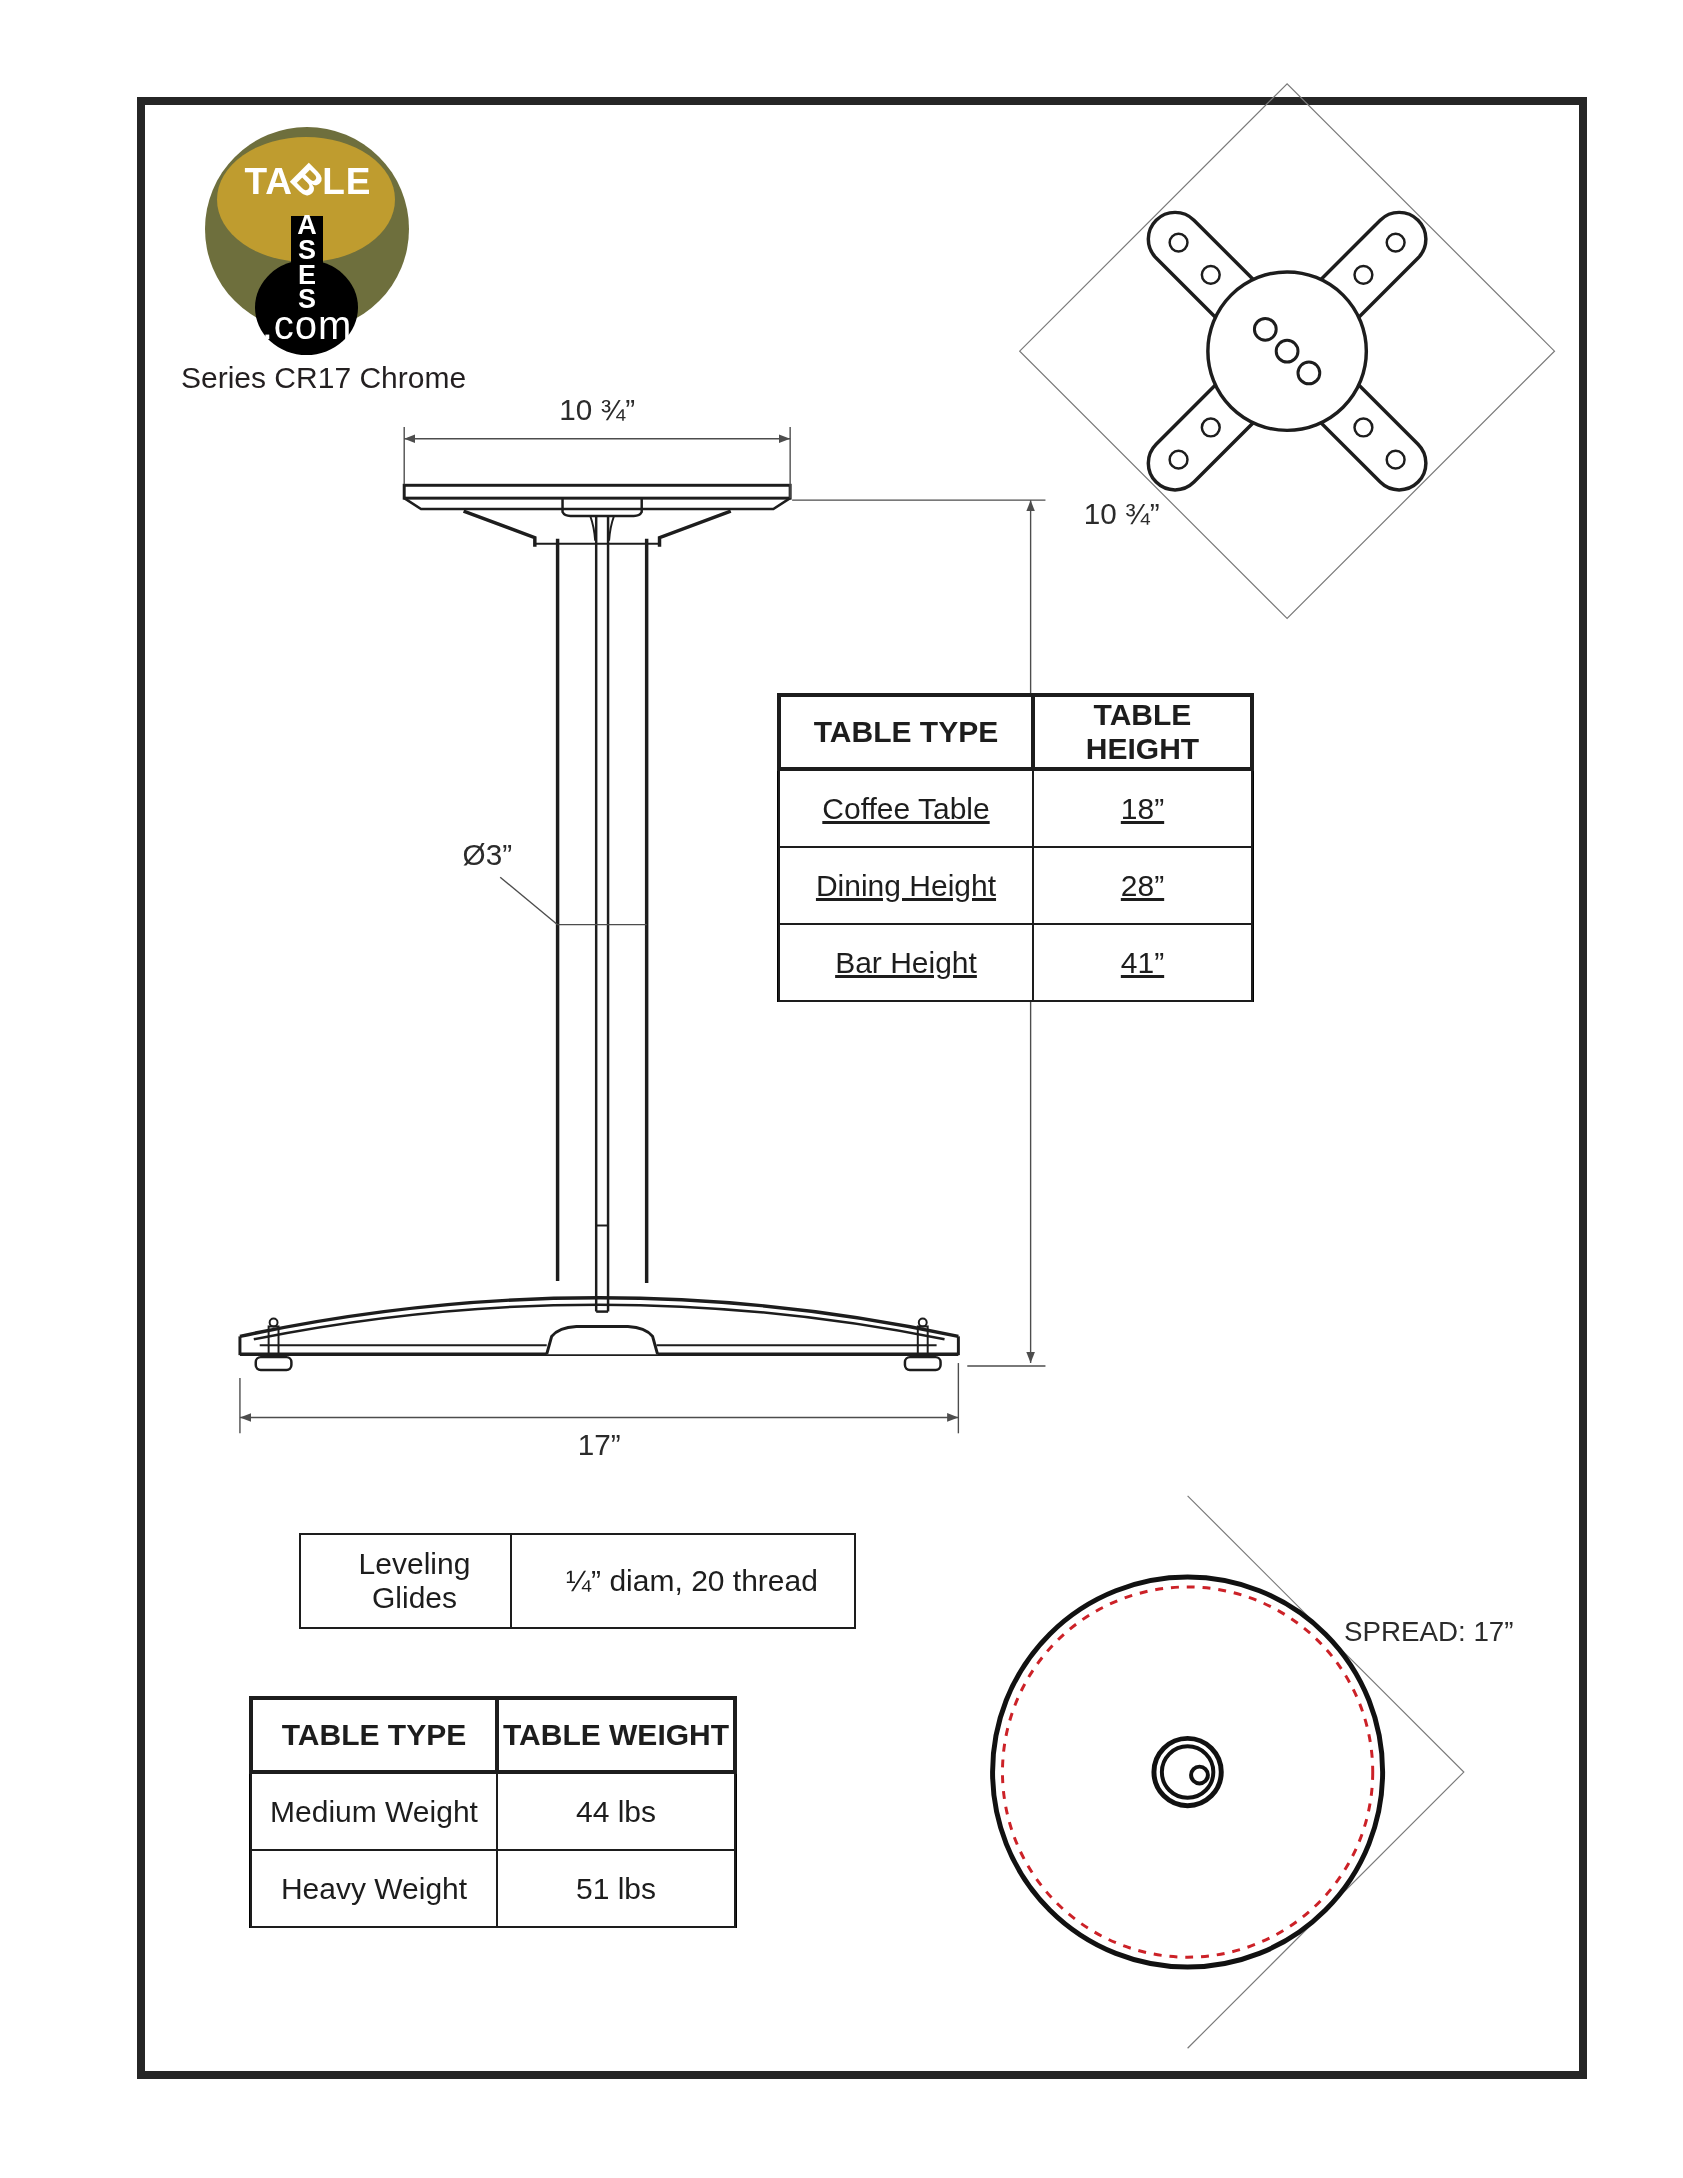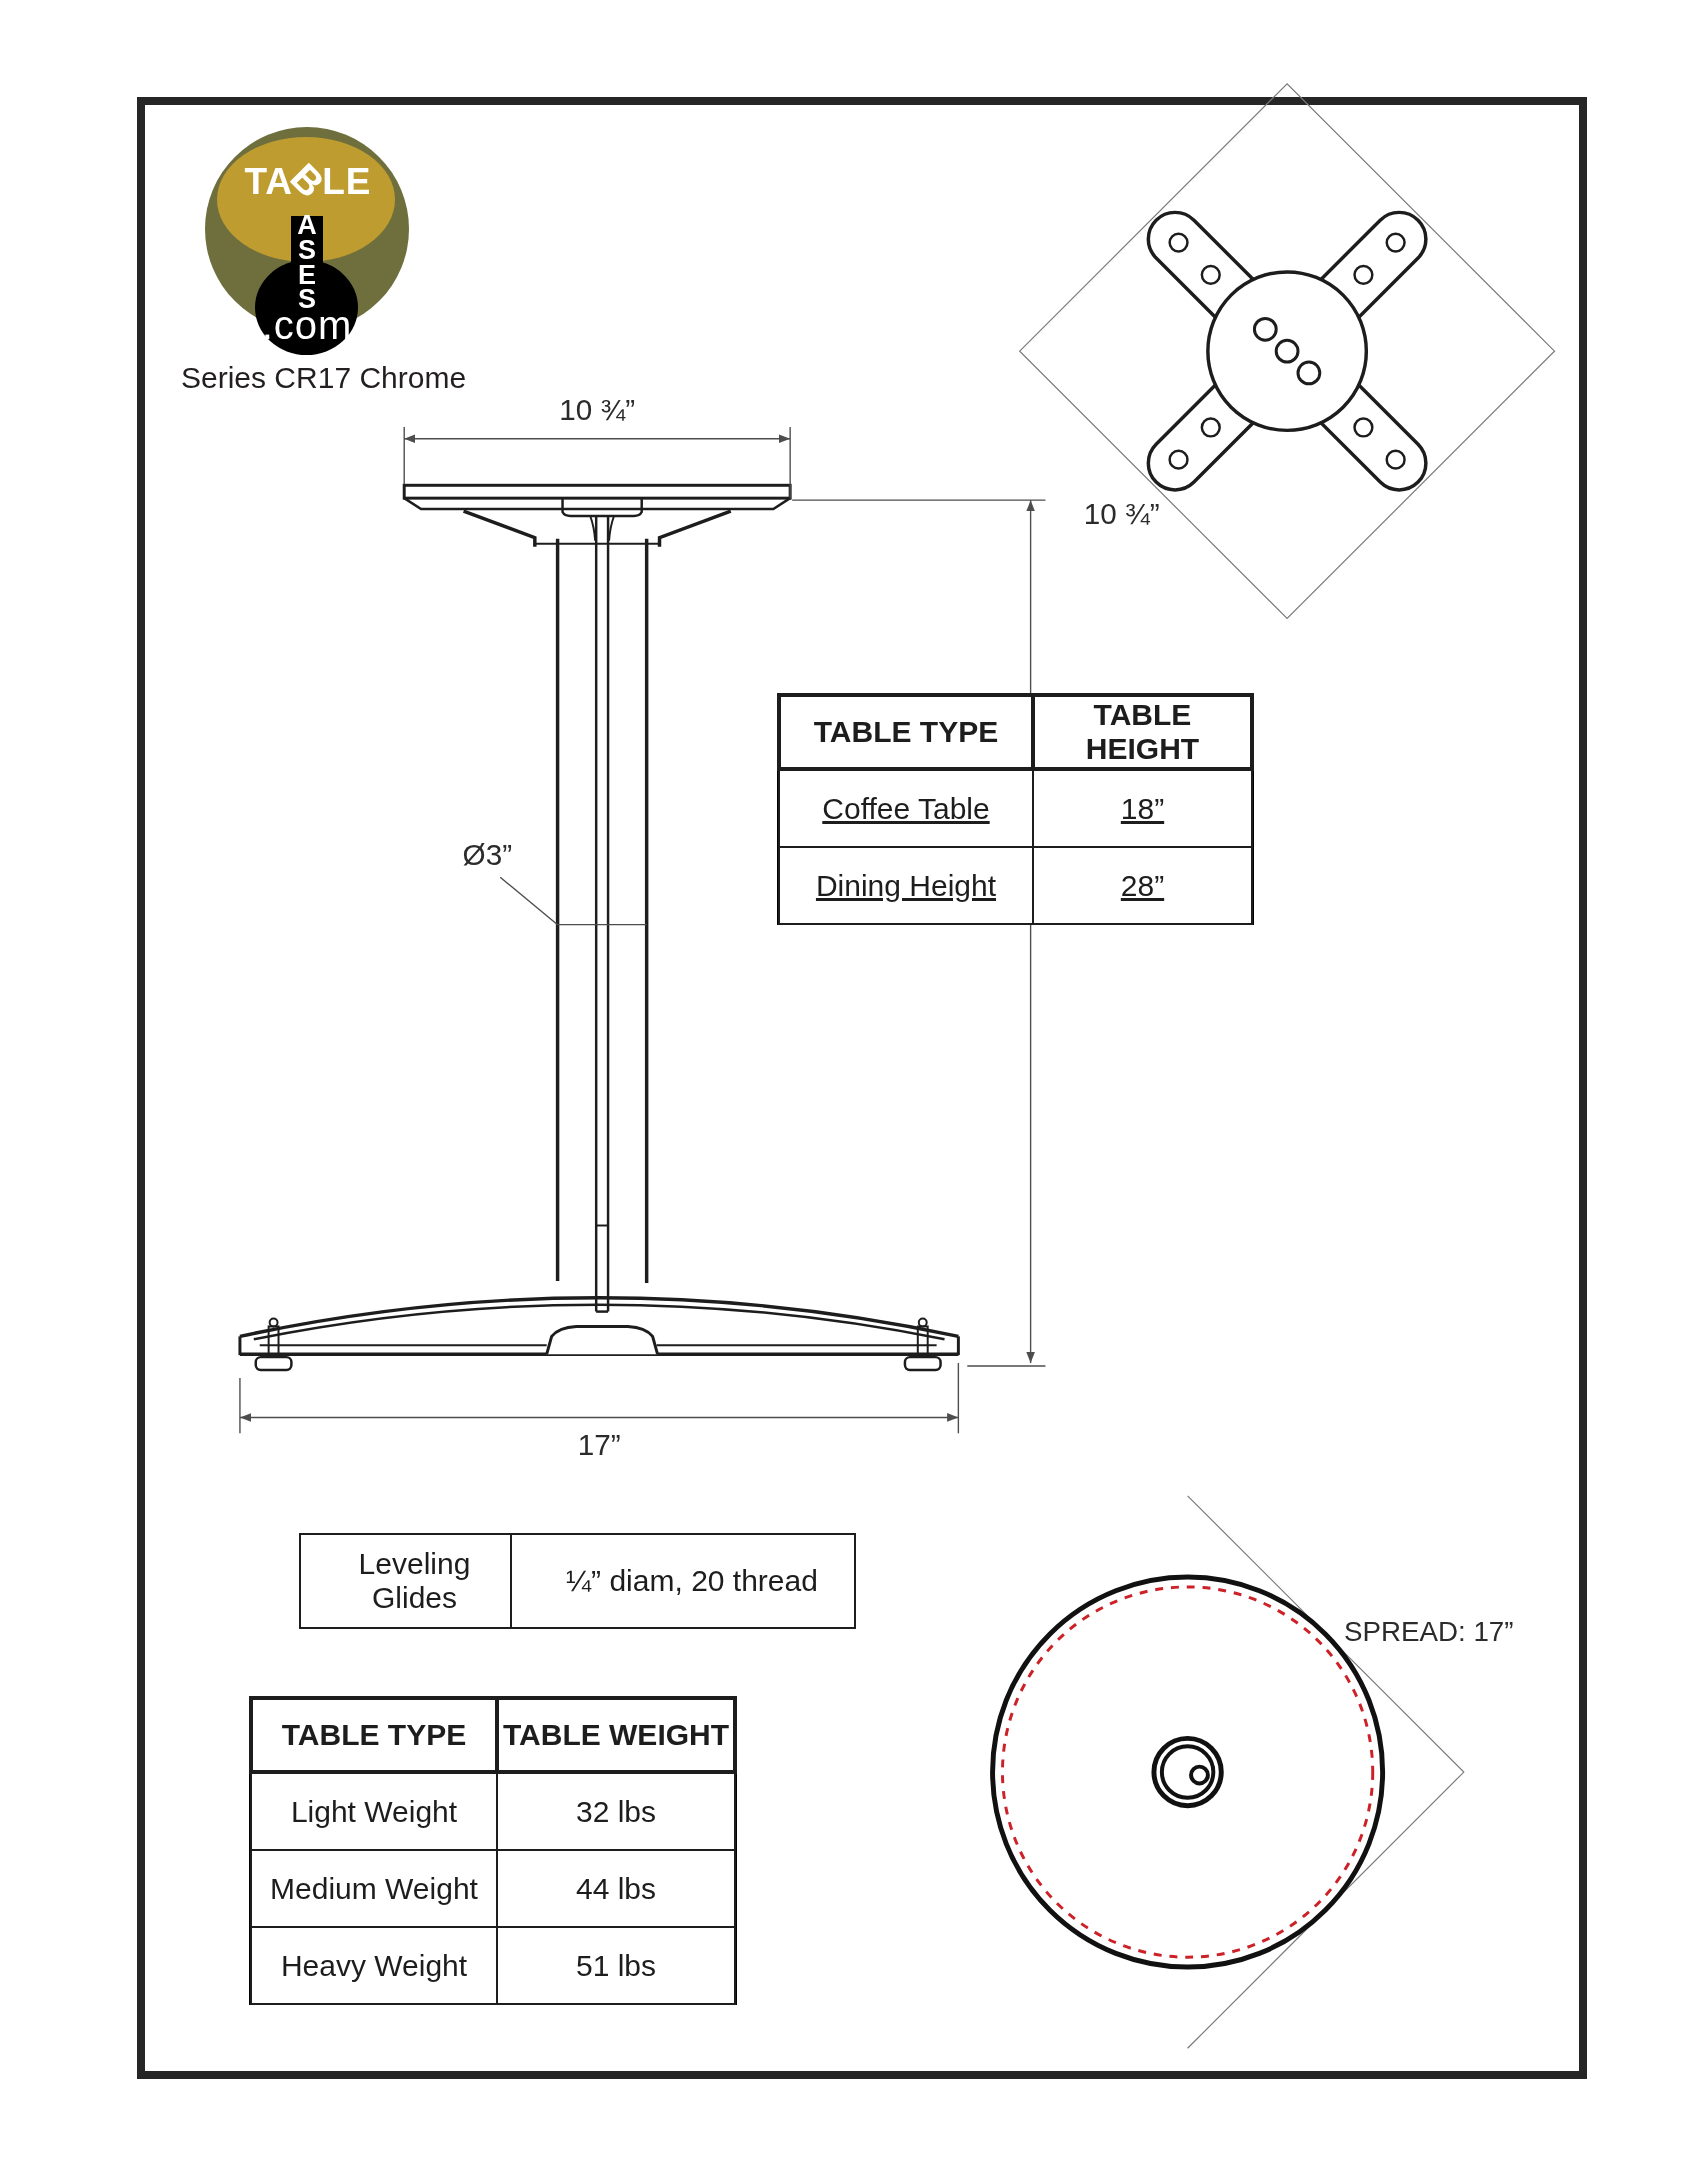--- a/index.html
+++ b/index.html
@@ -176,20 +176,24 @@
     </thead>
     <tbody>
       <tr>
         <td>Coffee Table</td>
         <td>18”</td>
       </tr>
       <tr>
         <td>Dining Height</td>
         <td>28”</td>
       </tr>
+      <tr>
+        <td>Bar Height</td>
+        <td>41”</td>
+      </tr>
     </tbody>
   </table>
 
 <table class="spec" id="glides-table">
   <colgroup>
       <col style="width:211px">
       <col style="width:344px">
     </colgroup>
 <tbody>
       <tr>
@@ -205,24 +209,20 @@
       <col style="width:238px">
     </colgroup>
 <thead>
       <tr>
         <th>TABLE TYPE</th>
         <th>TABLE WEIGHT</th>
       </tr>
     </thead>
     <tbody>
       <tr>
-        <td>Light Weight</td>
-        <td>32 lbs</td>
-      </tr>
-      <tr>
         <td>Medium Weight</td>
         <td>44 lbs</td>
       </tr>
       <tr>
         <td>Heavy Weight</td>
         <td>51 lbs</td>
       </tr>
     </tbody>
   </table>
 

